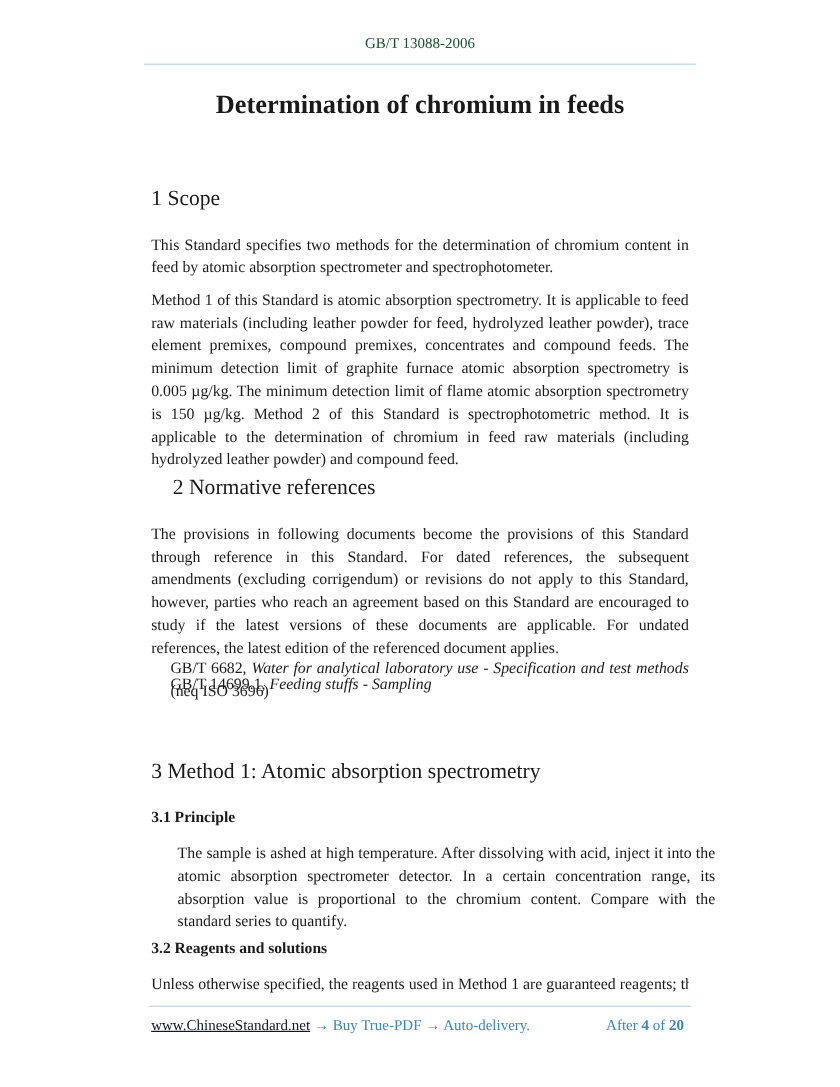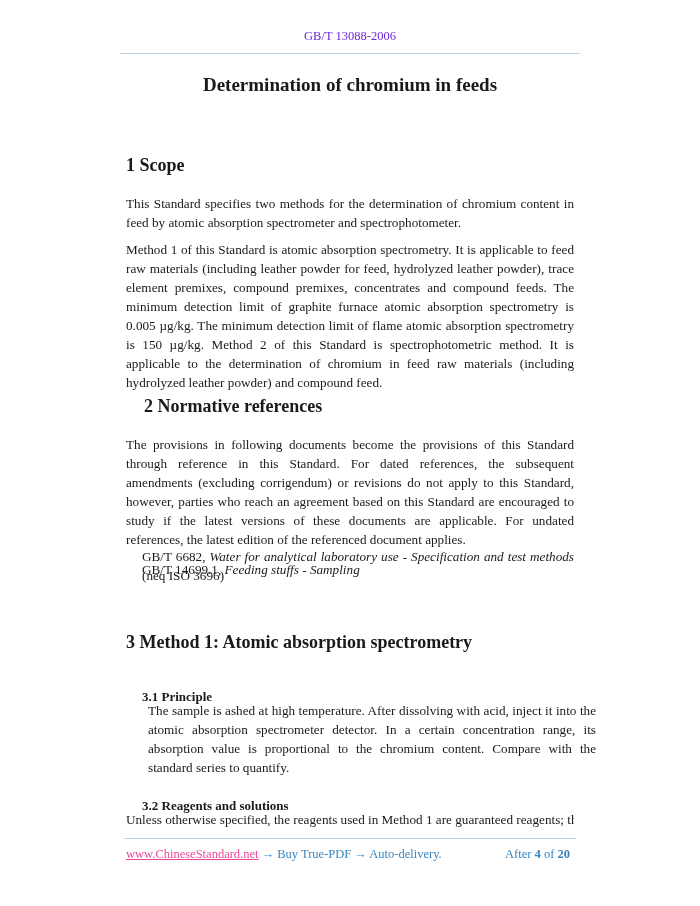--- a/index.html
+++ b/index.html
@@ -1,31 +1,31 @@
 <!DOCTYPE html>
 <html><head>
 <meta charset="utf-8">
 <style>
   html, body { margin:0; padding:0; background:#ffffff; }
   body { width:700px; height:906px; position:relative; overflow:hidden;
          font-family:"Liberation Serif", serif; color:#1a1a1a; }
   .header-text { position:absolute; top:29px; left:0; width:700px; text-align:center;
-                 color:#6d28d9; font-size:12.5px; }
+                 color:#14532d; font-size:12.5px; }
   .header-rule { position:absolute; top:53px; left:120px; width:460px; height:1px; background:#b9d4e8; }
   .doc-title { position:absolute; top:74px; left:0; width:700px; text-align:center;
-               font-weight:bold; font-size:19px; }
+               font-weight:bold; font-size:22px; }
   .content { position:absolute; left:126px; width:448px; }
-  h2 { font-size:18px; font-weight:bold; margin:0; }
-  h3 { font-size:13px; font-weight:bold; margin:16px; }
+  h2 { font-size:18px; font-weight:normal; margin:0; }
+  h3 { font-size:13px; font-weight:bold; margin:0; }
   p { font-size:13.2px; line-height:19px; margin:0; text-align:justify; }
   .ref { position:absolute; left:142px; width:432px; font-size:13.2px; line-height:19px; text-align:justify; }
   .ref i { font-style:italic; }
   .footer-rule { position:absolute; top:838px; left:124px; width:452px; height:1px; background:#b9d4e8; }
   .footer { position:absolute; top:847px; left:126px; width:448px; font-size:12.5px; color:#3a86c0; }
-  .footer a { color:#ec4899; text-decoration:underline; }
+  .footer a { color:#0f172a; text-decoration:underline; }
   .footer .page { position:absolute; right:4px; top:0; }
   .footer .page b { font-weight:bold; }
 </style>
 </head>
 <body>
 
 <div class="header-text">GB/T 13088-2006</div>
 <div class="header-rule"></div>
 
 <div class="doc-title">Determination of chromium in feeds</div>

